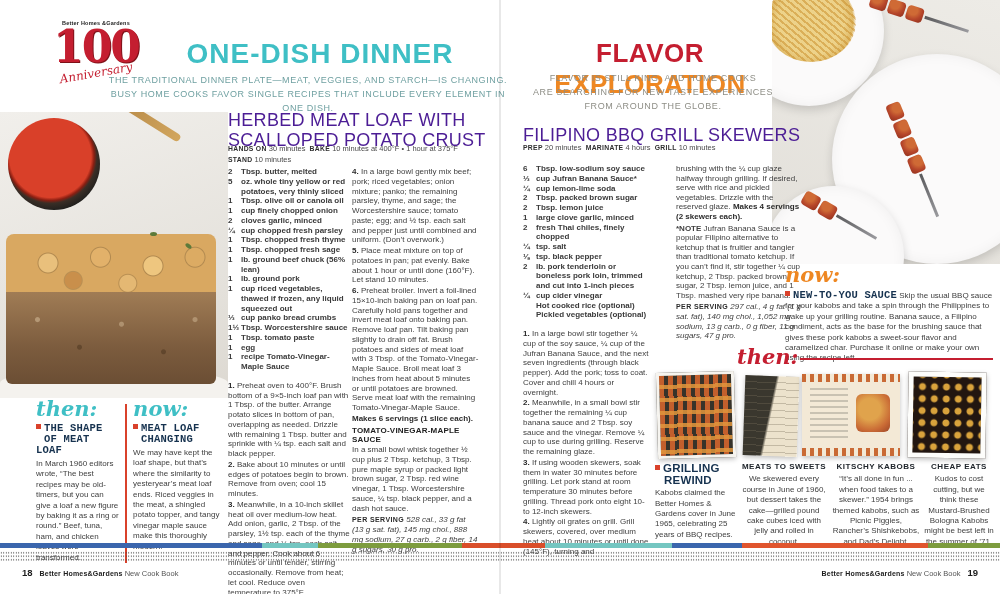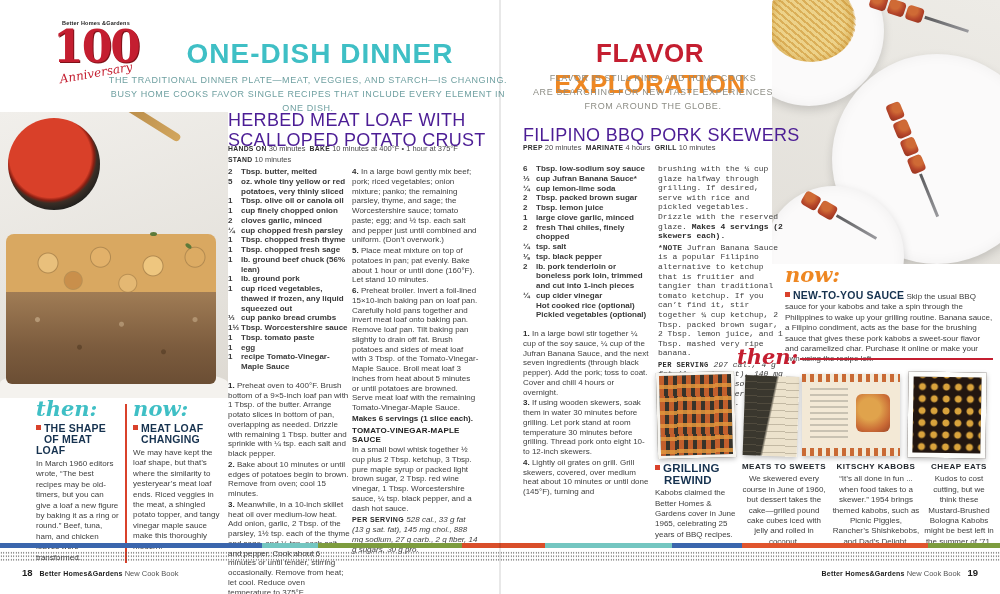--- a/index.html
+++ b/index.html
@@ -41,21 +41,21 @@
   .perserv { margin-top:2px; }
   .perserv b { font-size:7px; letter-spacing:.4px; color:#2b2b2b; }
   .perserv i { font-style:italic; }
 
   
   .script-head { font-family:"DejaVu Serif", serif; font-style:italic; font-weight:bold; font-size:21px; line-height:1; }
   .teal { color:var(--teal,#2cb4ba); }
   .orange-t { color:var(--orange,#e8811c); }
   .red-t { color:var(--red,#c41e30); }
   .sq { display:inline-block; width:5px; height:5px; background:var(--accent-red,#d9412b); margin-right:3px; vertical-align:2px; }
-  .box-title { font-weight:bold; font-size:10.5px; color:var(--navy,#16324f); letter-spacing:.2px; line-height:1.05; }
+  .box-title { font-weight:bold; font-size:10.5px; color:var(--navy,#16324f); letter-spacing:.2px; line-height:1.05;font-family:Liberation Mono, monospace; }
   .box-body { font-size:8px; color:#404040; line-height:1.3; margin-top:3px; }
   .thennow-left { position:absolute; left:36px; top:398px; width:188px; display:flex; }
   .tn-col { width:86px; }
   .tn-div { width:2px; background:var(--accent-red,#d9412b); margin:6px 6px 0 6px; }
   .now-right { position:absolute; left:785px; top:264px; width:208px; }
   .then-right-head { position:absolute; left:737px; top:346px; }
   .then-rule { position:absolute; left:800px; top:358px; width:193px; height:2px; background:var(--red,#c41e30); }
 
   
   .cap-col { position:absolute; top:462px; font-size:8px; color:#404040; line-height:1.3; }
@@ -337,21 +337,21 @@
       <div class="rod"></div>
     </div>
     <div class="skewer" style="left:26px; top:210px; transform:rotate(30deg);">
       <div class="chunk"></div>
         <div class="chunk"></div>
       <div class="rod"></div>
     </div>
   </div>
 
   <div class="recipe-title" style="left:523px; top:125px; width:280px;">
-    <div>FILIPINO BBQ PORK SKEWERS</div>
+    <div>FILIPINO BBQ GRILL SKEWERS</div>
   </div>
   <div class="recipe-meta" style="left:523px; top:142px; width:260px;">
     <b>PREP</b>
     <span>20 minutes</span>&nbsp;
     <b>MARINATE</b>
     <span>4 hours</span>&nbsp;
     <b>GRILL</b>
     <span>10 minutes</span>
   </div>
 
@@ -420,28 +420,29 @@
 
         <div class="ing-row">
           <span class="ing-qty"></span>
           <span class="ing-text">Pickled vegetables (optional)</span>
         </div>
       </div>
     <div class="steps">
 
         <p><b>1.</b> <span>In a large bowl stir together ¼ cup of the soy sauce, ¼ cup of the Jufran Banana Sauce, and the next seven ingredients (through black pepper). Add the pork; toss to coat. Cover and chill 4 hours or overnight.</span></p>
 
+        <p><b>2.</b> <span>Meanwhile, in a small bowl stir together the remaining ¼ cup banana sauce and 2 Tbsp. soy sauce and the vinegar. Remove ¼ cup to use during grilling. Reserve the remaining glaze.</span></p>
 
         <p><b>3.</b> <span>If using wooden skewers, soak them in water 30 minutes before grilling. Let pork stand at room temperature 30 minutes before grilling. Thread pork onto eight 10- to 12-inch skewers.</span></p>
 
         <p><b>4.</b> <span>Lightly oil grates on grill. Grill skewers, covered, over medium heat about 10 minutes or until done (145°F), turning and</span></p>
       </div>
   </div>
 
-  <div class="col" style="left:658px; top:164px; width:128px; line-height:1.2;font-family:Liberation Mono, monospace;">
+  <div class="col" style="left:676px; top:164px; width:128px; line-height:1.2;">
     <span>brushing with the ¼ cup glaze halfway through grilling. If desired, serve with rice and pickled vegetables. Drizzle with the reserved glaze.</span>
     <span class="makes">Makes 4 servings (2 skewers each).</span>
     <p style="margin-top:2px;">
       <b>*NOTE</b>
       <span>Jufran Banana Sauce is a popular Filipino alternative to ketchup that is fruitier and tangier than traditional tomato ketchup. If you can’t find it, stir together ¼ cup ketchup, 2 Tbsp. packed brown sugar, 2 Tbsp. lemon juice, and 1 Tbsp. mashed very ripe banana.</span>
     </p>
     <div class="perserv">
       <b>PER SERVING</b>
       <i>297 cal., 4 g fat (1 g sat. fat), 140 mg chol., 1,052 mg sodium, 13 g carb., 0 g fiber, 11 g sugars, 47 g pro.</i>
     </div>

